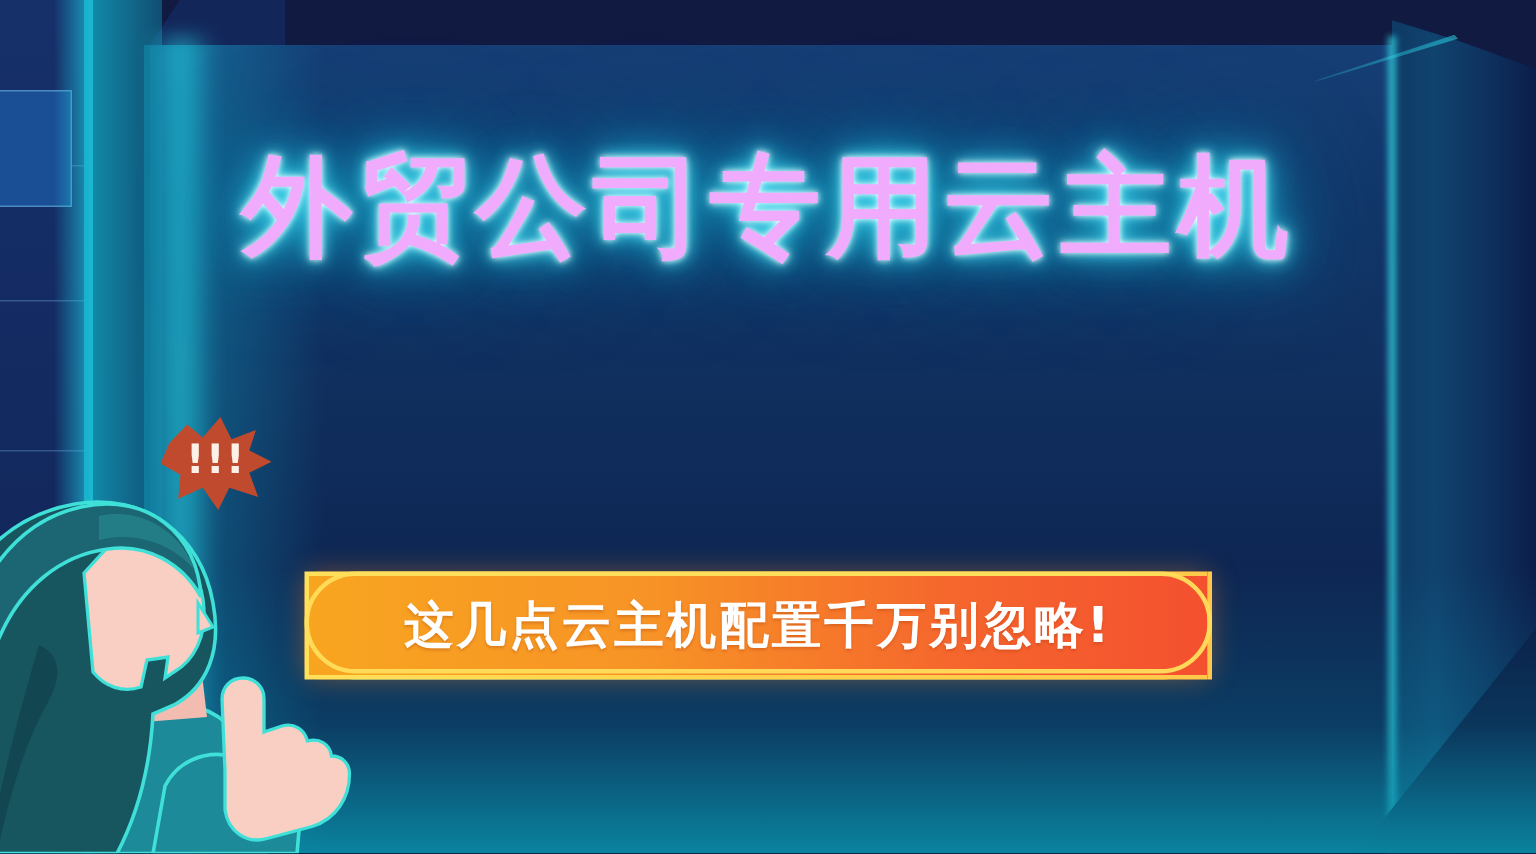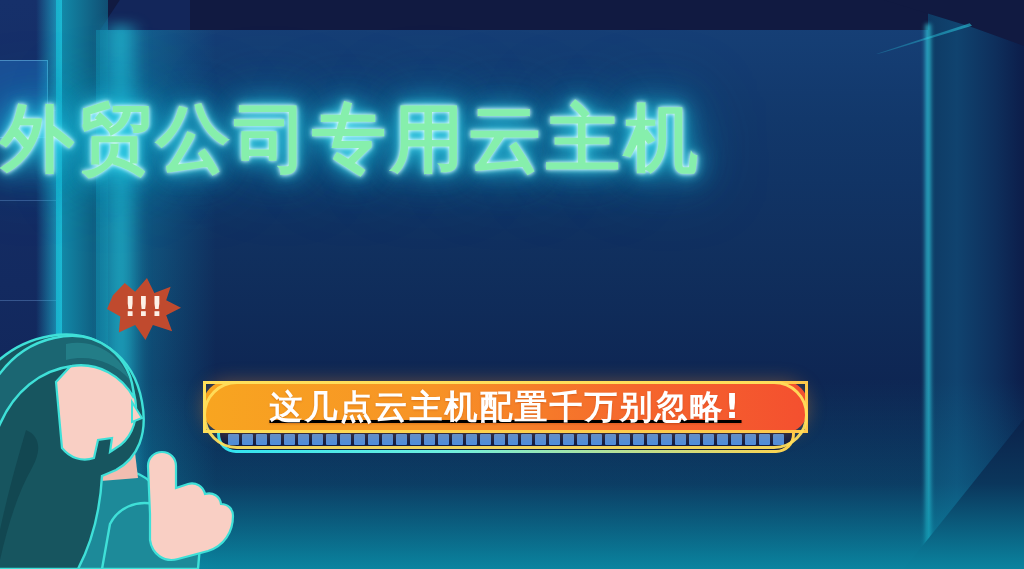--- a/index.html
+++ b/index.html
@@ -80,22 +80,22 @@
     clip-path:polygon(100% 0,100% 100%,0 100%);
   }
   .bg-topleft-block{
     position:absolute;left:100px;top:0;width:90px;height:30px;
     background:#13265a;
     clip-path:polygon(22% 0,100% 0,100% 100%,0 100%);
   }
 
   
   .headline{
-    position:absolute;left:0;right:0;top:96px;
-    color:#86efac;
+    position:absolute;left:0;right:0;top:96px;text-align:center;
+    color:#f0abfc;
     font-size:74px;line-height:84px;letter-spacing:4px;font-weight:700;
     text-shadow:
       0 0 4px #ffffff,
       0 0 10px #65f0ff,
       0 0 22px #27d4ef,
       0 0 42px #12a6cc,
       0 0 70px #0b7fa8;
     white-space:nowrap;
   }
   .headline .l2{display:block;margin-top:6px;}
@@ -108,26 +108,26 @@
     background:linear-gradient(90deg,#2fe3f2,#6ef0e0 40%,#ffd34d);
     padding:3px;
   }
   .cta-dash-inner{
     width:100%;height:100%;border-radius:18px;background:#0d1a44;
     display:flex;align-items:flex-end;justify-content:center;gap:3px;
     padding:0 8px 5px 8px;overflow:hidden;
   }
   .cta-dash-inner i{display:block;flex:1 1 auto;height:11px;background:#4a8de0;border-radius:1px;}
   .cta-pill{
-    position:absolute;left:0;top:0;width:605px;height:52px;border-radius:24px;
+    position:absolute;left:0;top:0;width:605px;height:72px;border-radius:10px;
     background:linear-gradient(90deg,#f8a520 0%,#f79326 38%,#f5662d 72%,#f4502f 100%);
     border:3px solid;
     border-image:linear-gradient(90deg,#ffe05a,#ffd24a 45%,#ffc84a) 1;
     box-shadow:0 0 0 3px rgba(255,220,90,.0), 0 0 18px rgba(255,150,40,.35);
-    display:flex;align-items:center;justify-content:center;text-decoration:underline;
+    display:flex;align-items:center;justify-content:center;
   }
   .cta-pill-rim{
     position:absolute;left:0;top:0;width:605px;height:68px;border-radius:34px;
     border:3px solid rgba(255,222,92,.95);
     pointer-events:none;
   }
   .cta-text{
     color:#ffffff;font-size:33px;font-weight:700;letter-spacing:2px;
     text-shadow:0 1px 2px rgba(160,50,0,.30);
   }

